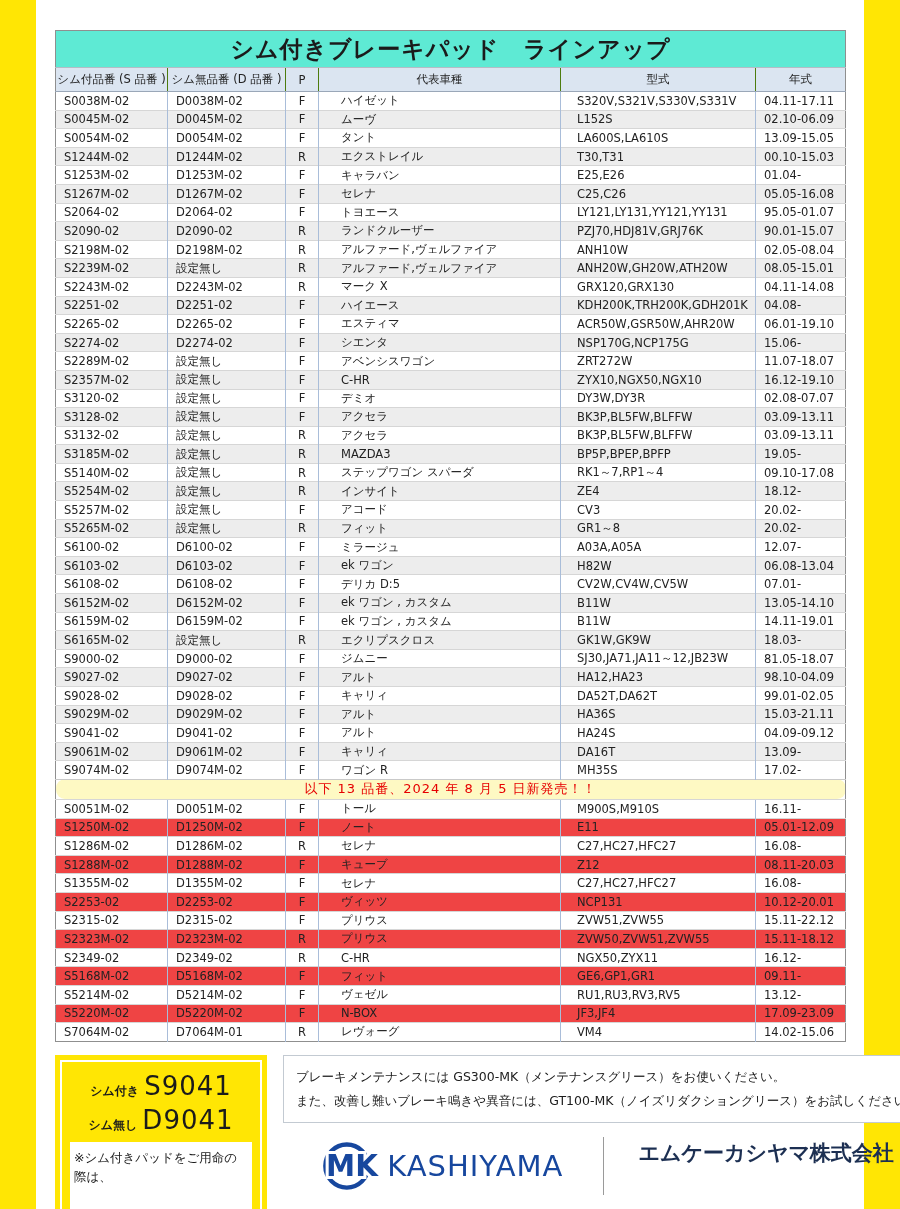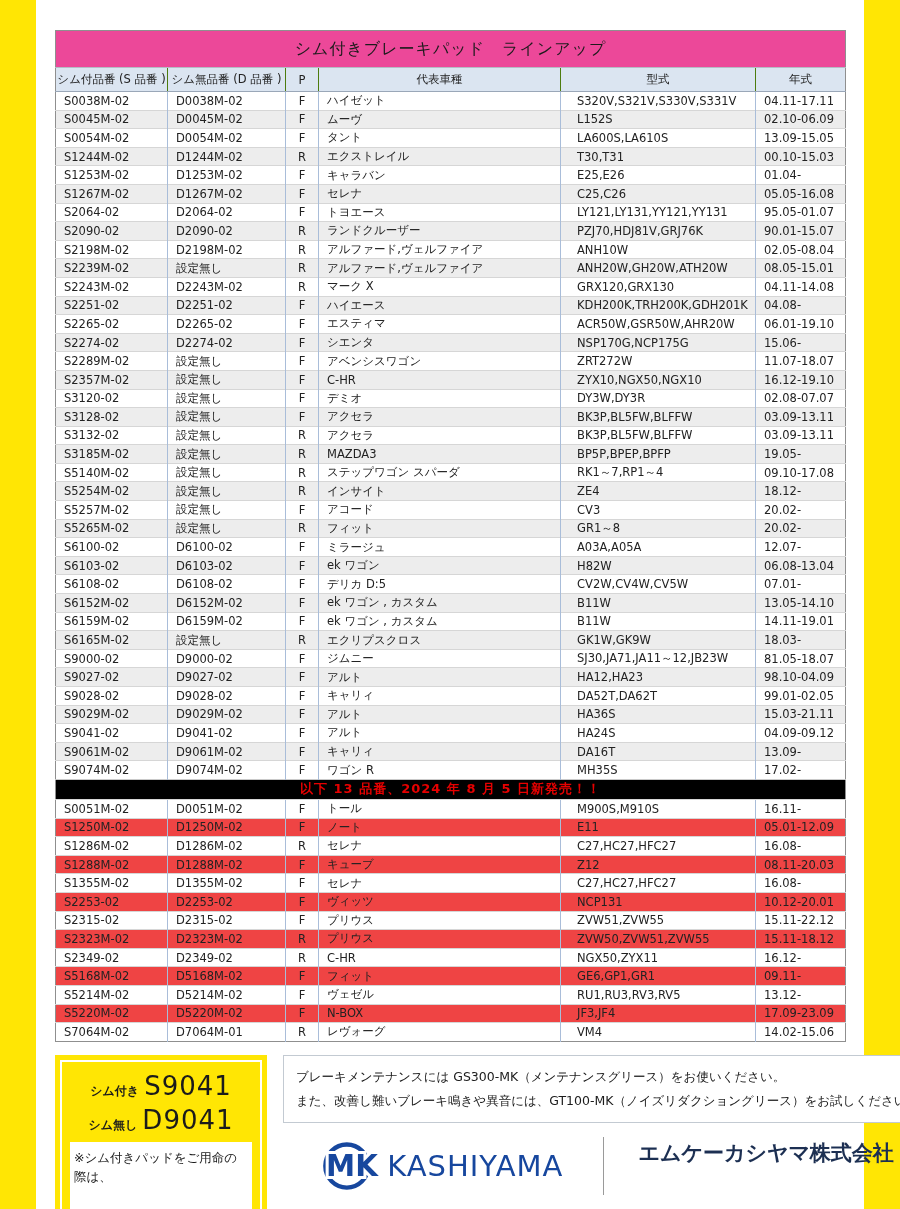--- a/index.html
+++ b/index.html
@@ -22,24 +22,24 @@
     border-collapse:collapse;
     table-layout:fixed;
     border:1px solid #8f8f8f;
     background:#ffffff;
   }
   col.w0{width:112px;} col.w1{width:118px;} col.w2{width:33px;}
   col.w3{width:242px;} col.w4{width:195px;} col.w5{width:90px;}
 
   tr.title-row th {
     height:37px;
-    font-size:16px;
-    font-weight:normal;
+    font-size:23px;
+    font-weight:bold;
     text-align:center;
-    background:#ec4899;
+    background:#5eead4;
     border-bottom:1px solid #b5bcc5;
     letter-spacing:1px;
   }
   tr.header-row th {
     height:24px;
     font-size:11.5px;
     font-weight:normal;
     text-align:center;
     background:#dbe5f1;
     border-left:1px solid #4d7c0f;
@@ -55,33 +55,34 @@
     border-top:1px solid #d6d6d6;
     white-space:nowrap;
     overflow:hidden;
     color:#222;
   }
   tbody td:first-child { border-left:none; }
   tbody tr.alt td { background:#ededed; }
   tbody tr.pink td { background:#ef4444; }
   td.c0,td.c1 { padding-left:8px; }
   td.c2 { text-align:center; }
-  td.c3 { padding-left:8px; }
+  td.c3 { padding-left:22px; }
   td.c4 { padding-left:16px; }
   td.c5 { padding-left:8px; }
 
   tr.banner-row th {
     height:20px;
-    background:#000000;
+    background:#fef9c3;
     color:#e60000;
     font-size:13px;
-    font-weight:bold;
+    font-weight:normal;
     text-align:center;
     border-top:1px solid #c9c9c9;
     letter-spacing:1px;
+    border-radius:9px;
   }
 
   .footer { margin-top:13px; display:flex; align-items:flex-start; width:808px; }
 
   .shim-box {
     width:212px; min-height:128px;
     background:#ffe604;
     padding:5px;
     flex:none;
   }

